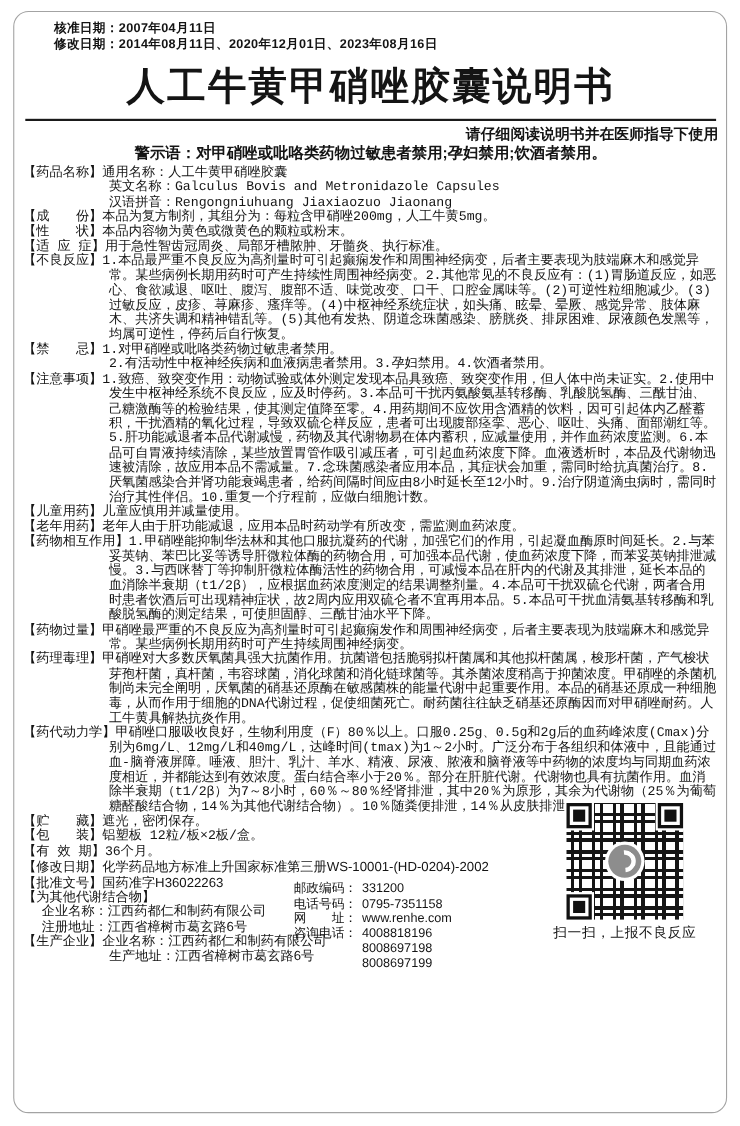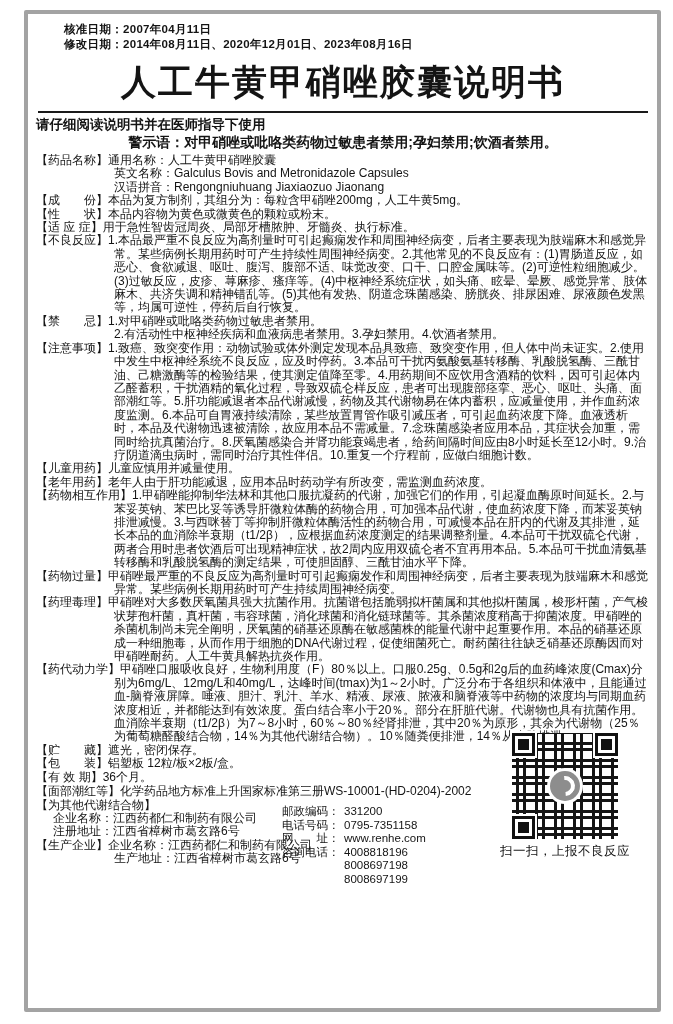--- a/index.html
+++ b/index.html
@@ -6,24 +6,23 @@
     margin: 0; padding: 0;
     width: 673px; height: 1024px;
     background: #ffffff;
     overflow: hidden;
     font-family: "Liberation Sans", "DejaVu Sans", sans-serif;
     color: #141414;
   }
   .page {
     position: absolute;
     left: 12px; top: 10px; right: 12px; bottom: 12px;
-    border: 4px solid #a3a3a3;
-    border-radius: 2px;
+    border: 1px solid #a3a3a3;
+    border-radius: 14px;
     background: #fff;
-    margin-left: 12px;
   }
   .content {
     position: absolute;
     left: 8px; top: 4px; right: 7px; bottom: 4px;
     font-size: 12px;
     line-height: 13.4px;
   }
   .dates {
     margin: 4px 0 0 28px;
     font-weight: bold;
@@ -39,32 +38,32 @@
     font-weight: 900;
     letter-spacing: 2px;
     white-space: nowrap;
   }
   .rule {
     border-bottom: 2px solid #1a1a1a;
     margin: 2px 2px 0 2px;
   }
   .notice {
     margin-top: 4px;
-    text-align: left;
+    text-align: right;
     font-weight: bold;
     font-size: 13.5px;
     line-height: 16px;
   }
   .warning {
     text-align: center;
     font-weight: bold;
     font-size: 14px;
     line-height: 18px;
   }
-  .secs { margin-top: 3px; }
+  .secs { margin-top: 3px; font-family: Liberation Mono, monospace; }
   .sec {
     padding-left: 78px;
     text-indent: -78px;
     white-space: pre-line;
     margin: 0;
   }
   .sec .lbl { white-space: pre; }
   .sec .txt { white-space: pre-line; }
   .bottom {
     position: relative;
@@ -175,21 +174,22 @@
       <div class="sec"><span class="lbl">【药物相互作用】</span><span class="txt">1.甲硝唑能抑制华法林和其他口服抗凝药的代谢，加强它们的作用，引起凝血酶原时间延长。2.与苯妥英钠、苯巴比妥等诱导肝微粒体酶的药物合用，可加强本品代谢，使血药浓度下降，而苯妥英钠排泄减慢。3.与西咪替丁等抑制肝微粒体酶活性的药物合用，可减慢本品在肝内的代谢及其排泄，延长本品的血消除半衰期（t1/2β），应根据血药浓度测定的结果调整剂量。4.本品可干扰双硫仑代谢，两者合用时患者饮酒后可出现精神症状，故2周内应用双硫仑者不宜再用本品。5.本品可干扰血清氨基转移酶和乳酸脱氢酶的测定结果，可使胆固醇、三酰甘油水平下降。</span></div>
       <div class="sec"><span class="lbl">【药物过量】</span><span class="txt">甲硝唑最严重的不良反应为高剂量时可引起癫痫发作和周围神经病变，后者主要表现为肢端麻木和感觉异常。某些病例长期用药时可产生持续周围神经病变。</span></div>
       <div class="sec"><span class="lbl">【药理毒理】</span><span class="txt">甲硝唑对大多数厌氧菌具强大抗菌作用。抗菌谱包括脆弱拟杆菌属和其他拟杆菌属，梭形杆菌，产气梭状芽孢杆菌，真杆菌，韦容球菌，消化球菌和消化链球菌等。其杀菌浓度稍高于抑菌浓度。甲硝唑的杀菌机制尚未完全阐明，厌氧菌的硝基还原酶在敏感菌株的能量代谢中起重要作用。本品的硝基还原成一种细胞毒，从而作用于细胞的DNA代谢过程，促使细菌死亡。耐药菌往往缺乏硝基还原酶因而对甲硝唑耐药。人工牛黄具解热抗炎作用。</span></div>
       <div class="sec"><span class="lbl">【药代动力学】</span><span class="txt">甲硝唑口服吸收良好，生物利用度（F）80％以上。口服0.25g、0.5g和2g后的血药峰浓度(Cmax)分别为6mg/L、12mg/L和40mg/L，达峰时间(tmax)为1～2小时。广泛分布于各组织和体液中，且能通过血-脑脊液屏障。唾液、胆汁、乳汁、羊水、精液、尿液、脓液和脑脊液等中药物的浓度均与同期血药浓度相近，并都能达到有效浓度。蛋白结合率小于20％。部分在肝脏代谢。代谢物也具有抗菌作用。血消除半衰期（t1/2β）为7～8小时，60％～80％经肾排泄，其中20％为原形，其余为代谢物（25％为葡萄糖醛酸结合物，14％为其他代谢结合物）。10％随粪便排泄，14％从皮肤排泄。</span></div>
       <div class="sec"><span class="lbl">【贮　　藏】</span><span class="txt">遮光，密闭保存。</span></div>
       <div class="sec"><span class="lbl">【包　　装】</span><span class="txt">铝塑板 12粒/板×2板/盒。</span></div>
       <div class="sec"><span class="lbl">【有 效 期】</span><span class="txt">36个月。</span></div>
     </div>
 
     <div class="bottom">
-      <div class="sec"><span class="lbl">【面部潮红等】</span><span class="txt">化学药品地方标准上升国家标准第三册WS-10001-(HD-0204)-2002</span></div>
+      <div class="sec"><span class="lbl">【修改日期】</span><span class="txt">化学药品地方标准上升国家标准第三册WS-10001-(HD-0204)-2002</span></div>
+      <div class="sec"><span class="lbl">【批准文号】</span><span class="txt">国药准字H36022263</span></div>
 
       <div>
         <div class="mah-label">【为其他代谢结合物】</div>
         <div class="mah-lines">企业名称：江西药都仁和制药有限公司
 注册地址：江西省樟树市葛玄路6号</div>
       </div>
 
       <div class="sec"><span class="lbl">【生产企业】</span><span class="txt">企业名称：江西药都仁和制药有限公司
 生产地址：江西省樟树市葛玄路6号</span></div>
 

